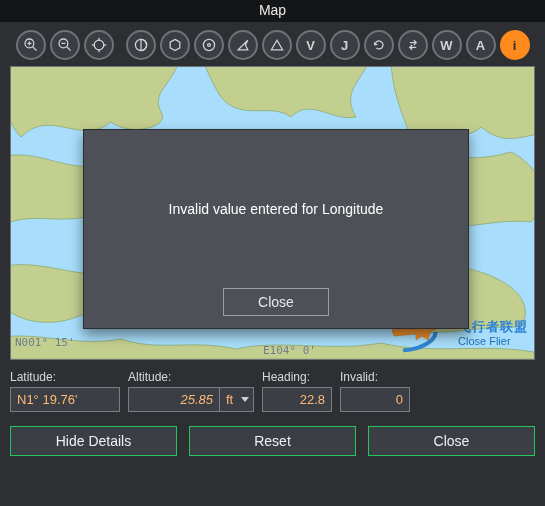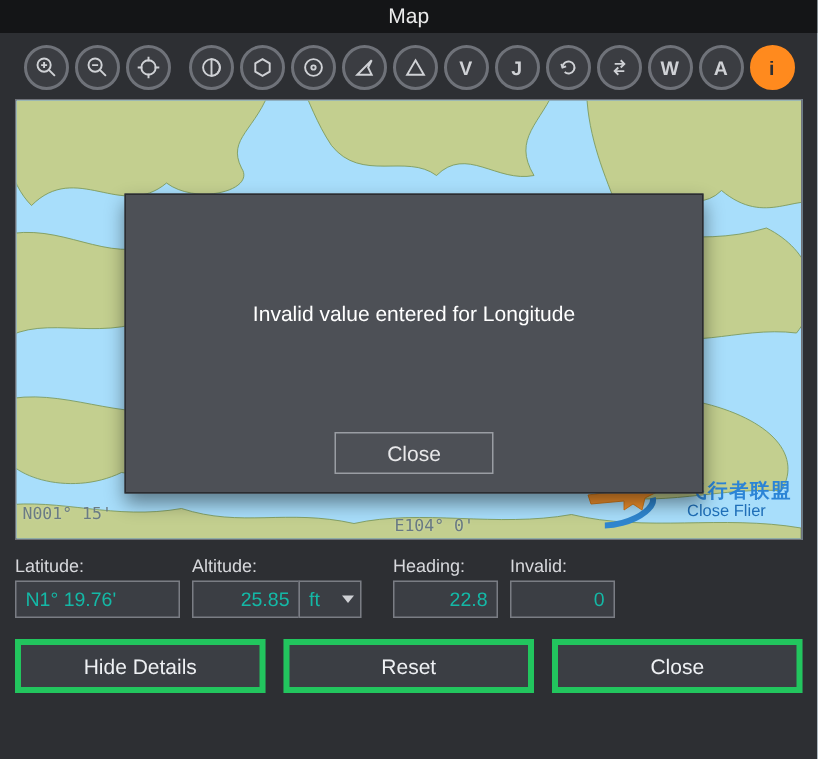--- a/index.html
+++ b/index.html
@@ -142,21 +142,21 @@
     flex-direction: column;
   }
   .field-label {
     color: #d7d8dc;
     font-size: 12px;
     margin-bottom: 3px;
   }
   .field-input, .field-unit {
     background: #3b3e44;
     border: 1px solid #7a7d84;
-    color: #14b8a6;
+    color: #fdba74;
     font-size: 13px;
     padding: 4px 6px;
     box-sizing: border-box;
     height: 25px;
   }
   .field-input { width: 100%; }
   .alt-wrap { display: flex; }
   .alt-wrap .field-input { text-align: right; }
   .field-unit {
     width: 42px;
@@ -170,21 +170,21 @@
   .num-right { text-align: right; }
   
   .button-row {
     display: flex;
     gap: 12px;
     padding: 10px 10px 0;
   }
   .bottom-btn {
     flex: 1;
     background: #3b3e44;
-    border: 4px solid #22c55e;
+    border: 1px solid #22c55e;
     color: #eef0f3;
     font-size: 14px;
     padding: 6px 0;
     cursor: pointer;
   }
   
   .chev {
     width: 0; height: 0;
     border-left: 4px solid transparent;
     border-right: 4px solid transparent;
@@ -326,21 +326,21 @@
   </div>
 
   <div class="form-row">
     <div class="field" style="width:110px;">
       <span class="field-label">Latitude:</span>
       <input class="field-input" value="N1° 19.76'" style="">
     </div>
     <div class="field" style="width:126px;">
       <span class="field-label">Altitude:</span>
       <div class="alt-wrap">
-        <input class="field-input num-right" style="width: 72px;" value="25.85">
+        <input class="field-input num-right" style="width: 92px; font-style: italic;" value="25.85">
         <div class="field-unit">
           <span>ft</span>
           <span class="chev"></span>
         </div>
       </div>
     </div>
     <div class="field" style="width:70px;justify-content:space-between;">
       <span class="field-label">Heading:</span>
       <input class="field-input num-right" value="22.8" style="">
     </div>

